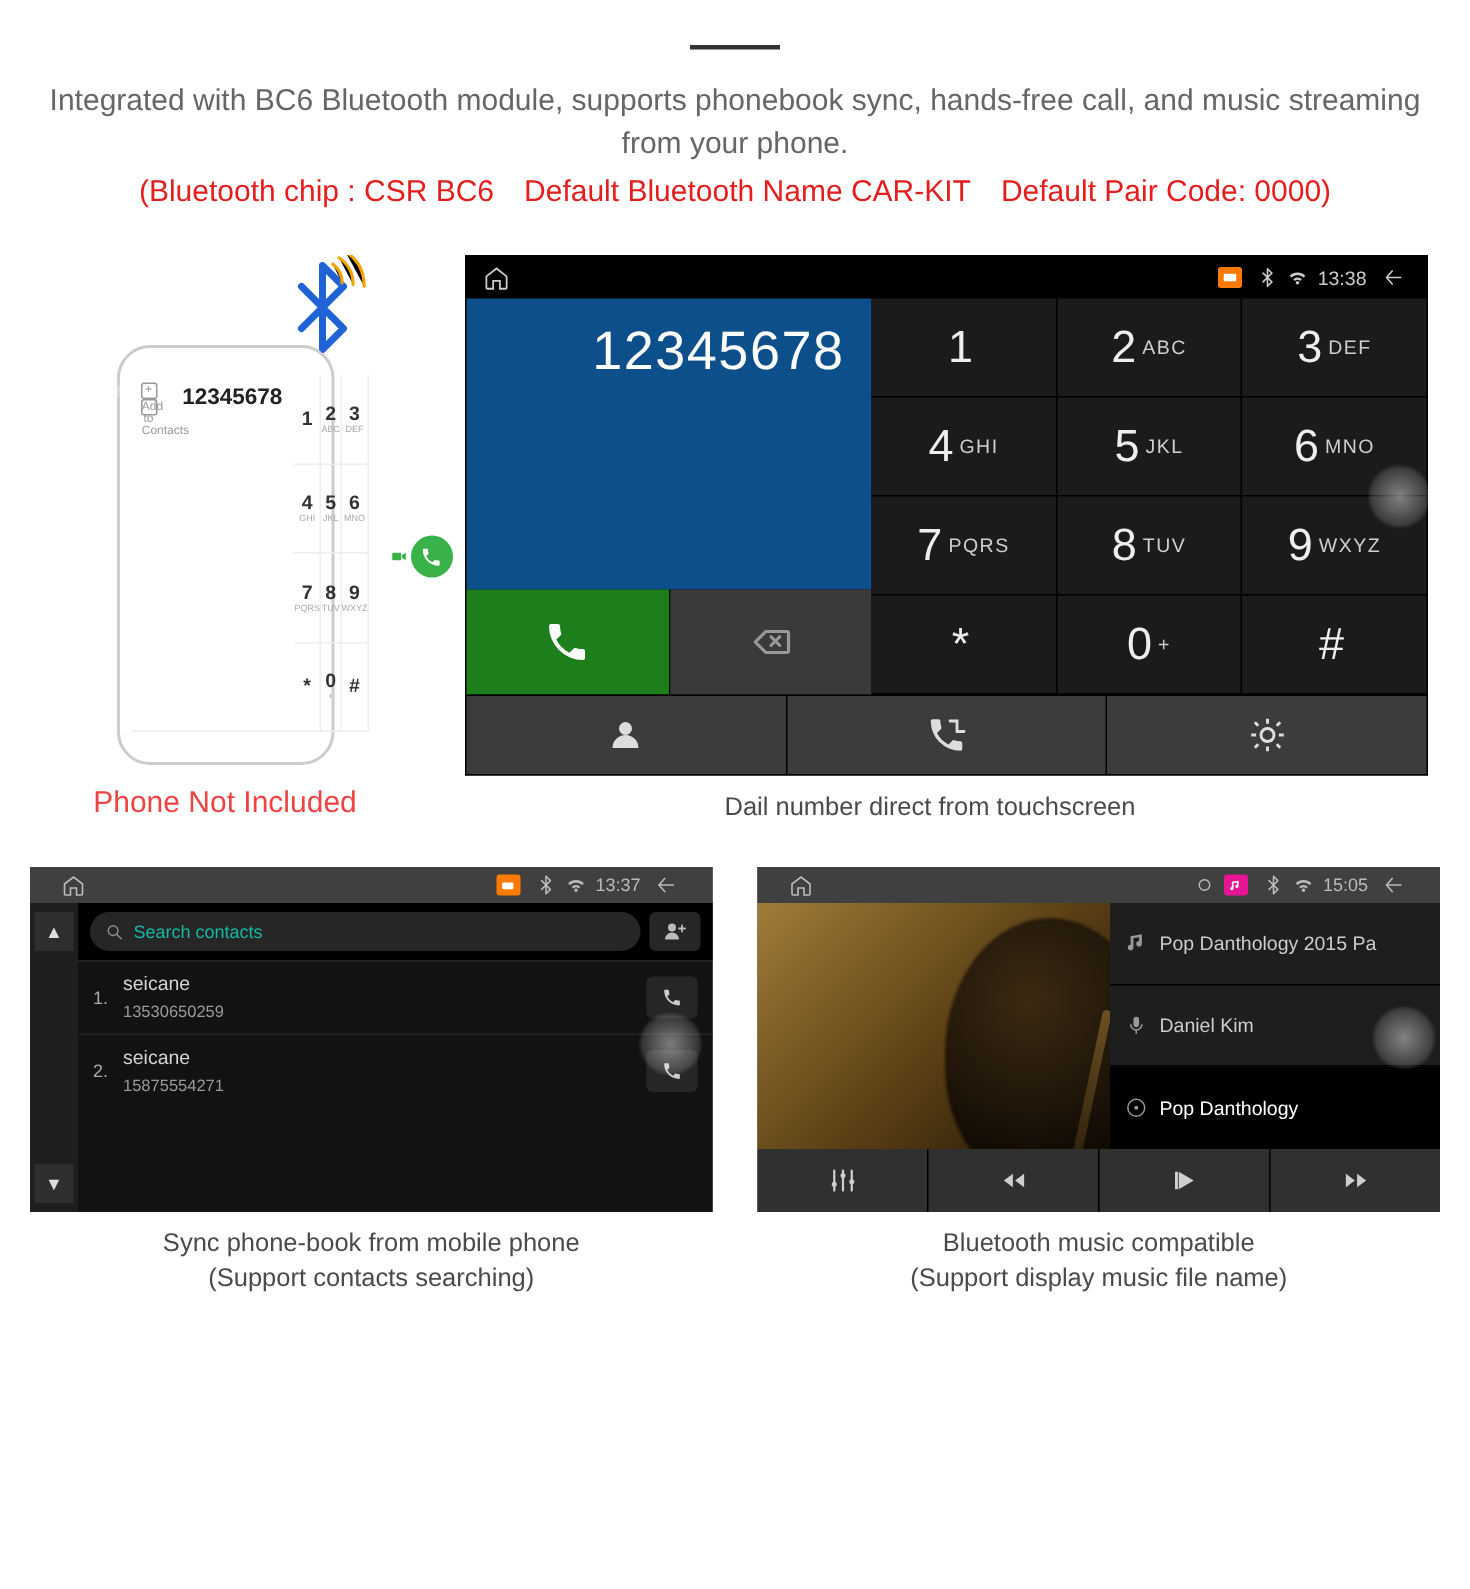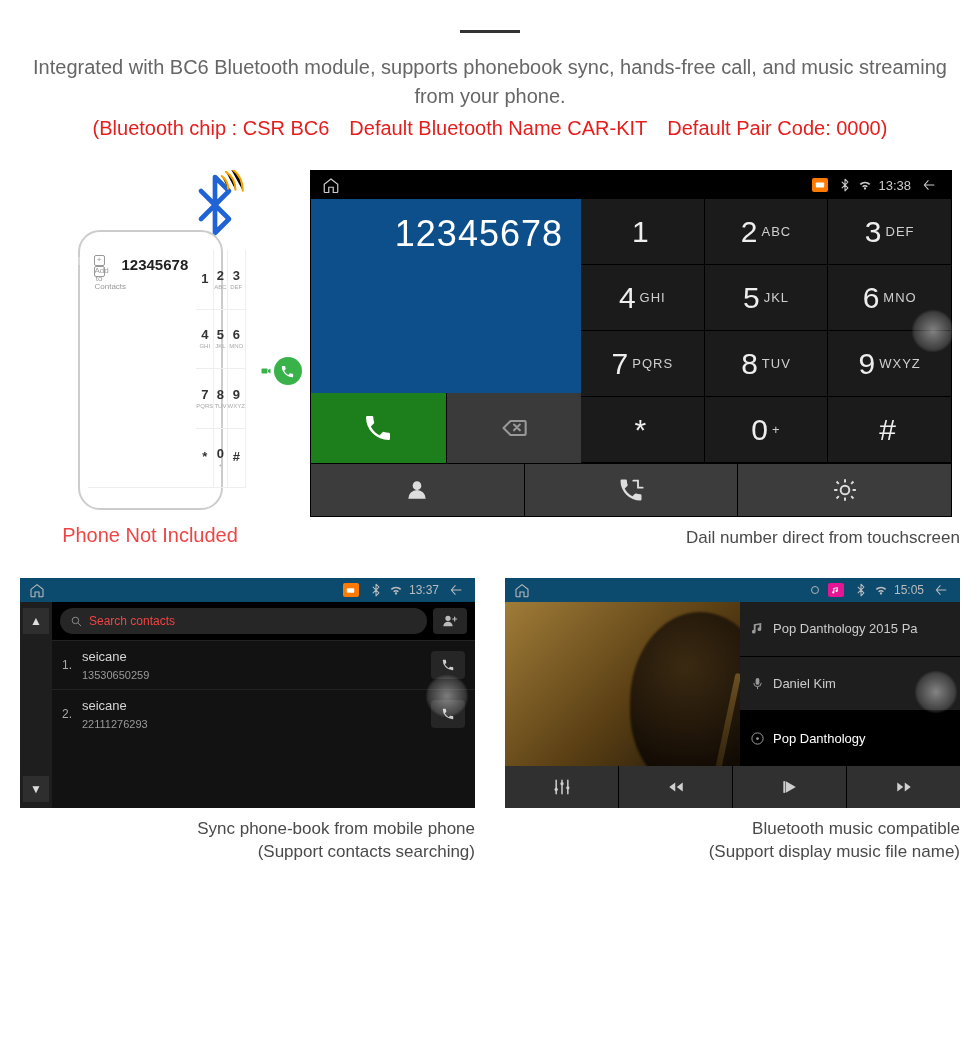--- a/index.html
+++ b/index.html
@@ -47,35 +47,35 @@
 .kp-cell{flex:1;display:flex;align-items:center;justify-content:center;border-right:1px solid #000;border-bottom:1px solid #000;color:#eee;}
 .kp-cell:last-child{border-right:none;}
 .kp-num{font-size:30px;font-weight:300;margin-right:4px;}
 .kp-let{font-size:13px;color:#cfcfcf;letter-spacing:1px;}
 .hu-bottom{height:52px;background:#3c3c3c;display:flex;border-top:1px solid #000;}
 .hu-bot-cell{flex:1;display:flex;align-items:center;justify-content:center;border-right:1px solid #000;color:#ddd;}
 .hu-bot-cell:last-child{border-right:none;}
 .touch-dot{position:absolute;width:44px;height:44px;border-radius:50%;background:radial-gradient(circle, rgba(255,255,255,.45) 0%, rgba(255,255,255,.15) 60%, rgba(255,255,255,0) 70%);}
 
 
-.caption{font-size:17px;color:#4a4a4a;text-align:right;margin-top:10px;line-height:1.35;}
+.caption{font-size:17px;color:#4a4a4a;text-align:center;margin-top:10px;line-height:1.35;}
 
 
 .bottom-row{display:flex;gap:30px;margin-top:26px;}
 .panel{flex:1;display:flex;flex-direction:column;}
 .mini-hu{background:#000;height:230px;display:flex;flex-direction:column;position:relative;font-weight:300;}
-.mini-status{height:24px;background:#0c4a6e;display:flex;align-items:center;padding:0 8px;color:#bbb;font-size:12px;}
+.mini-status{height:24px;background:#404040;display:flex;align-items:center;padding:0 20px;color:#bbb;font-size:12px;}
 .mini-status .mid{flex:1;}
 
 .contacts-body{flex:1;display:flex;}
 .scroll-col{width:32px;background:#1e1e1e;display:flex;flex-direction:column;justify-content:space-between;align-items:center;padding:6px 0;}
 .scroll-btn{width:26px;height:26px;background:#2e2e2e;display:flex;align-items:center;justify-content:center;color:#ddd;font-size:12px;}
 .contacts-main{flex:1;background:#121212;display:flex;flex-direction:column;}
 .search-row{display:flex;align-items:center;gap:6px;padding:6px 8px;background:#000;}
-.search-box{flex:1;height:26px;border-radius:13px;background:#262626;display:flex;align-items:center;padding:0 10px;color:#ef4444;font-size:12px;}
+.search-box{flex:1;height:26px;border-radius:13px;background:#262626;display:flex;align-items:center;padding:0 10px;color:#14b8a6;font-size:12px;}
 .search-box .sicon{margin-right:6px;color:#8c8c8c;}
 .add-contact{width:34px;height:26px;background:#262626;border-radius:4px;display:flex;align-items:center;justify-content:center;color:#bbb;}
 .contact-row{display:flex;align-items:center;padding:6px 10px;border-top:1px solid #222;color:#d5d5d5;}
 .contact-row .idx{width:20px;font-size:12px;color:#aaa;}
 .contact-row .info{flex:1;}
 .contact-row .nm{font-size:13px;}
 .contact-row .ph{font-size:11px;color:#9a9a9a;}
 .contact-row .callmini{width:34px;height:28px;background:#262626;border-radius:4px;display:flex;align-items:center;justify-content:center;margin-left:4px;}
 
 
@@ -439,21 +439,21 @@
               <span class="idx">1.</span>
               <span class="info"><span class="nm">seicane</span><br><span class="ph">13530650259</span></span>
               <span class="callmini">
                   <svg width="14" height="14" style="color:#ccc">
                     <use href="#i-phone"></use>
                   </svg>
                 </span>
             </div>
             <div class="contact-row">
               <span class="idx">2.</span>
-              <span class="info"><span class="nm">seicane</span><br><span class="ph">22111276293</span></span>
+              <span class="info"><span class="nm">seicane</span><br><span class="ph">15875554271</span></span>
               <span class="callmini">
                   <svg width="14" height="14" style="color:#ccc">
                     <use href="#i-phone"></use>
                   </svg>
                 </span>
             </div>
           </div>
         </div>
         <div class="touch-dot" style="right:6px;top:96px;"></div>
       </div>

